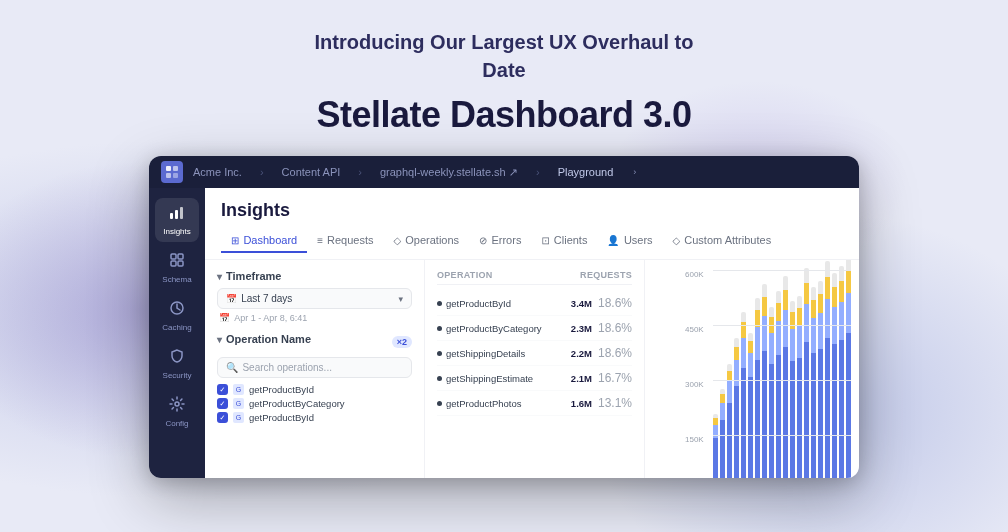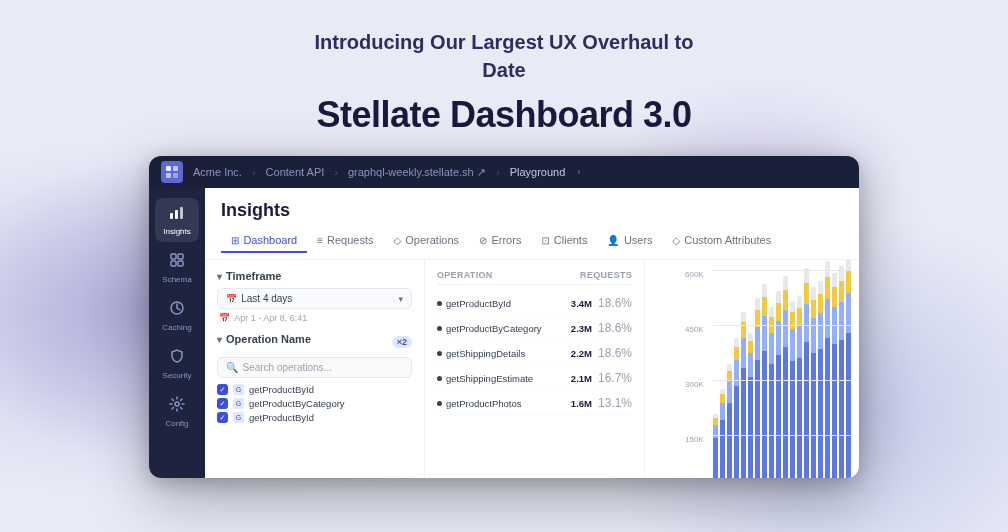--- a/index.html
+++ b/index.html
@@ -116,21 +116,21 @@
     }
 
     .nav-logo svg {
       width: 14px;
       height: 14px;
     }
 
     .nav-breadcrumb {
       display: flex;
       align-items: center;
-      gap: 10px;
+      gap: 18px;
       font-size: 11px;
       color: #8b93bb;
     }
 
     .nav-breadcrumb .sep {
       color: #4a5278;
     }
 
     .nav-breadcrumb .active {
       color: #c0c8e8;
@@ -589,21 +589,21 @@
 
         <div class="inner-content">
 
           <div class="left-panel">
             <div class="section-title">
               <span class="arrow">▾</span>
               <span>Timeframe</span>
             </div>
             <div class="timeframe-select">
               <span class="cal-icon">📅</span>
-              <span>Last 4 days</span>
+              <span>Last 7 days</span>
               <span class="chev">▾</span>
             </div>
             <div class="date-range">
               <span class="cal-icon">📅</span>
               <span>Apr 1 - Apr 8, 6:41</span>
             </div>
 
             <div class="operation-header">
               <div class="section-title">
                 <span class="arrow">▾</span>

